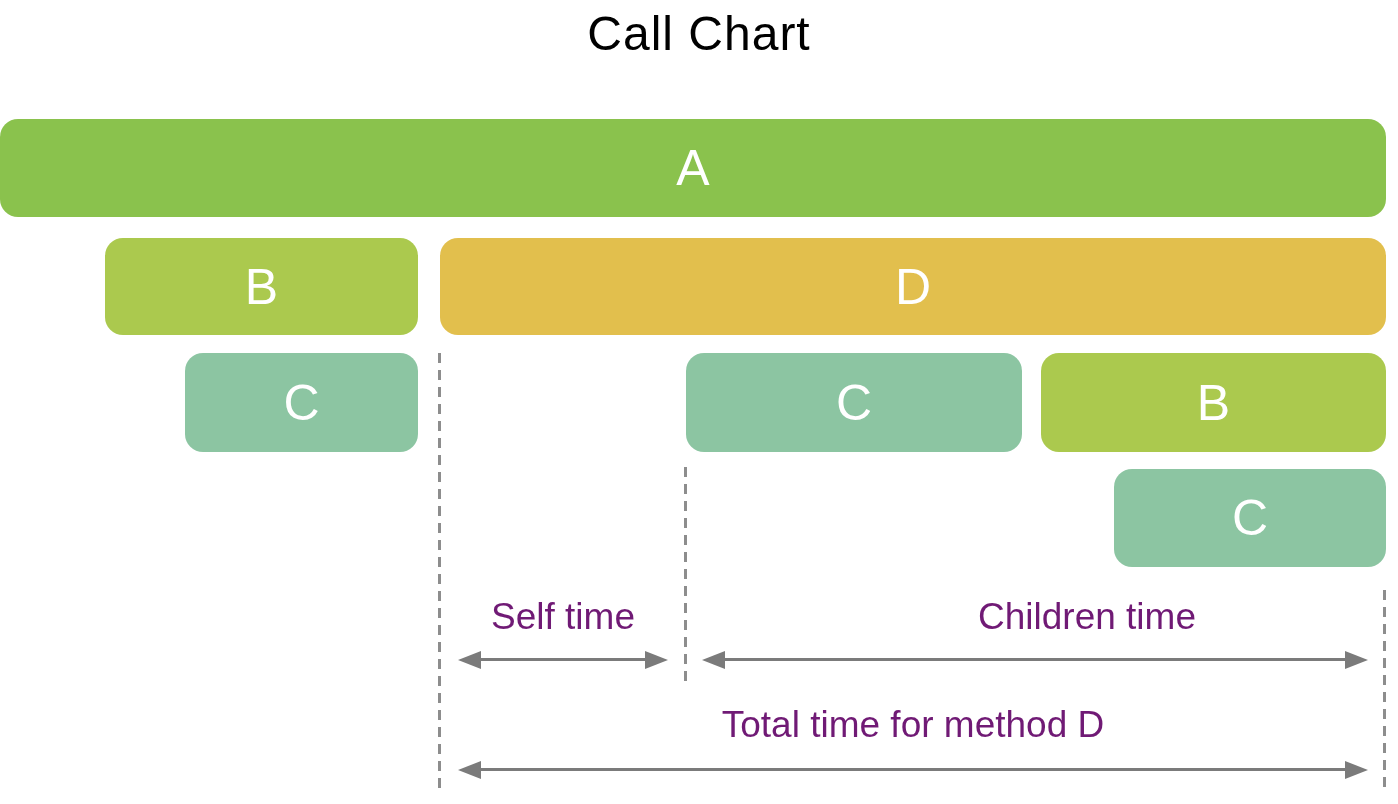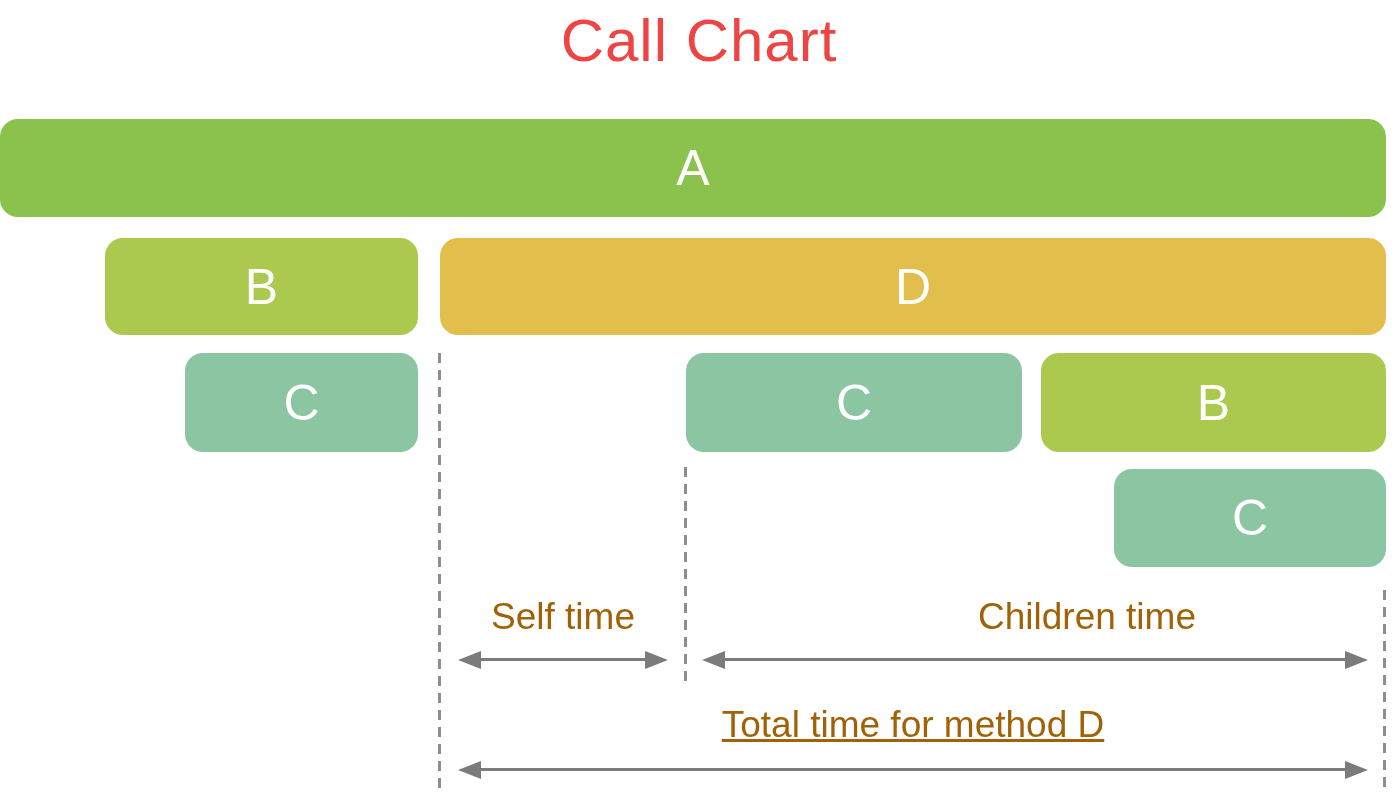--- a/index.html
+++ b/index.html
@@ -14,24 +14,24 @@
     background: #ffffff;
     overflow: hidden;
     font-family: "Liberation Sans", sans-serif;
   }
   .figure-title {
     position: absolute;
     top: 6px;
     left: 0;
     width: 100%;
     text-align: center;
-    font-size: 60px;
+    font-size: 48px;
     font-weight: 300;
     letter-spacing: 1px;
-    color: #ef4444;
+    color: #000000;
     line-height: 1.15;
   }
   .bar {
     position: absolute;
     border-radius: 18px;
     display: flex;
     align-items: center;
     justify-content: center;
     color: #ffffff;
     font-size: 50px;
@@ -75,21 +75,21 @@
     top: 0;
     width: 0;
     height: 0;
     border-top: 9px solid transparent;
     border-bottom: 9px solid transparent;
     border-left: 23px solid #7b7b7b;
   }
   .anno-label {
     position: absolute;
     transform: translateX(-50%);
-    color: #a16207;
+    color: #701a75;
     font-size: 37px;
     font-weight: 300;
     white-space: nowrap;
     line-height: 42px;
     height: 42px;
   }
 </style>
 </head>
 <body>
 
@@ -130,15 +130,15 @@
         <div class="head-left"></div>
         <div class="head-right"></div>
       </div>
       <div class="arrow" style="left: 458px; top: 761px; width: 910px;">
         <div class="shaft"></div>
         <div class="head-left"></div>
         <div class="head-right"></div>
       </div>
       <div class="anno-label" style="left: 563px; top: 596px;">Self time</div>
       <div class="anno-label" style="left: 1087px; top: 596px;">Children time</div>
-      <div class="anno-label" style="left: 913px; top: 704px; text-decoration: underline;">Total time for method D</div>
+      <div class="anno-label" style="left: 913px; top: 704px;">Total time for method D</div>
     </div>
 </div>
 
 </body></html>

